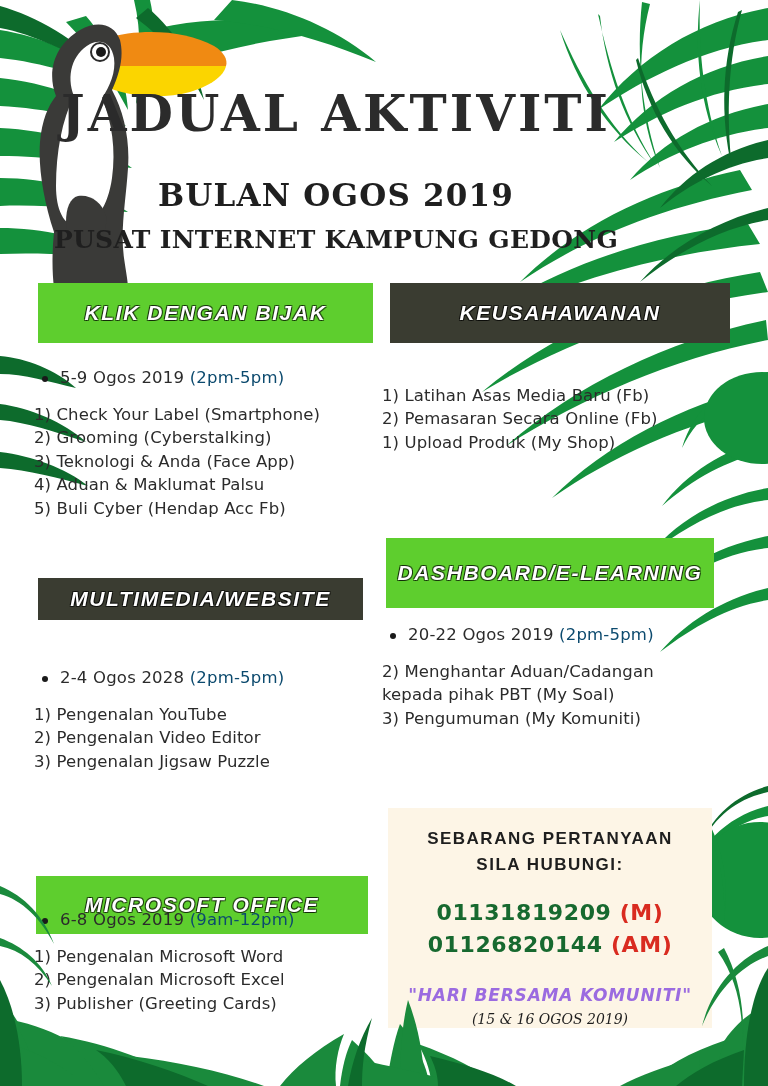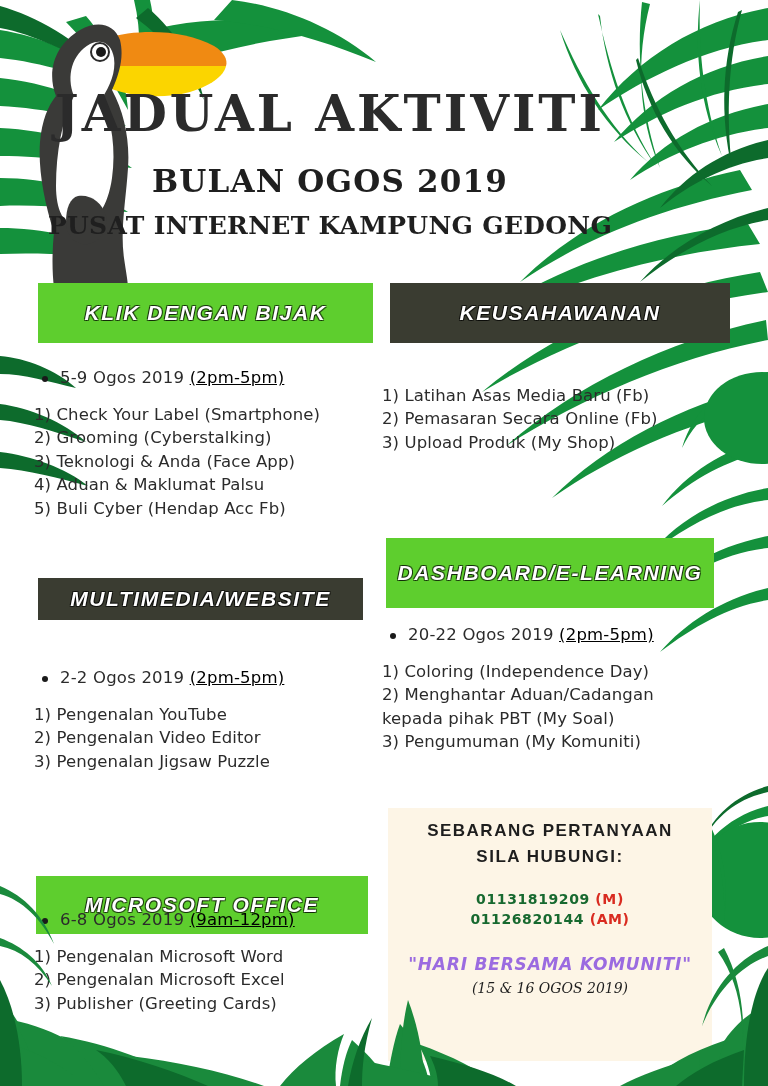--- a/index.html
+++ b/index.html
@@ -30,40 +30,40 @@
     pointer-events: none;
   }
   .foliage-back { z-index: 1; }
   .foliage-front { z-index: 5; }
 
   .bird { position: absolute; left: 0px; top: 0px; z-index: 3; }
 
   
   .header {
     position: absolute;
-    left: 4px; top: 88px;
+    left: 10px; top: 88px;
     width: 652px;
     text-align: center;
     z-index: 4;
   }
   .title-main {
     font-family: "DejaVu Serif", serif;
     font-size: 50px;
     font-weight: bold;
     letter-spacing: 3px;
     color: #2b2b2b;
     line-height: 1.05;
   }
   .title-sub {
     font-family: "DejaVu Serif", serif;
     font-size: 31px;
     font-weight: bold;
     letter-spacing: 1.2px;
     color: #1f1f1f;
-    margin-top: 22px;
+    margin-top: 36px;
   }
   .title-sub2 {
     font-family: "DejaVu Serif", serif;
     font-size: 25px;
     font-weight: bold;
     letter-spacing: 0.3px;
     color: #1f1f1f;
     margin-top: 12px;
   }
 
@@ -107,58 +107,58 @@
     white-space: nowrap;
   }
   .date-line::before {
     content: "";
     position: absolute;
     left: 8px; top: 8px;
     width: 6px; height: 6px;
     background: #1a1a1a;
     border-radius: 50%;
   }
-  .time { color: #000000; text-decoration: underline; }
+  .time { color: #0c4a6e; }
 
   .items {
     margin-top: 16px;
     list-style: none;
   }
   .items li {
     font-size: 16.5px;
     color: #2b2b2b;
     line-height: 1.42;
     letter-spacing: 0.1px;
     white-space: nowrap;
   }
   .items li.wrapline { white-space: normal; }
 
   
   .contact {
     position: absolute;
     left: 388px; top: 808px;
-    width: 324px; height: 253px;
+    width: 324px; height: 220px;
     background: #FDF5E6;
     z-index: 4;
     text-align: center;
-    padding-top: 10px;
+    padding-top: 18px;
   }
   .contact-head {
     font-family: "Liberation Sans", sans-serif;
     font-weight: bold;
     font-size: 17px;
     letter-spacing: 1.5px;
     color: #1e1e1e;
     line-height: 1.5;
   }
   .contact-phone {
     margin-top: 20px;
     font-family: "DejaVu Sans", sans-serif;
     font-weight: bold;
-    font-size: 14px;
+    font-size: 22px;
     letter-spacing: 0.6px;
     color: #17692F;
     line-height: 1.45;
   }
   .contact-phone .tag { color: #D92B20; }
   .contact-quote {
     margin-top: 24px;
     font-family: "DejaVu Sans", sans-serif;
     font-weight: bold;
     font-style: italic;
@@ -298,21 +298,21 @@
       <li>4) Aduan &amp; Maklumat Palsu</li>
       <li>5) Buli Cyber (Hendap Acc Fb)</li>
     </ul>
   </div>
 
   <div class="banner dark" style="left:38px; top:578px; width:325px; height:42px;">
     <span>MULTIMEDIA/WEBSITE</span>
   </div>
   <div class="section-body" style="left:34px; top:668px; width:360px;">
     <div class="date-line">
-      <span>2-2 Ogos 2019</span>
+      <span>2-4 Ogos 2028</span>
       <span class="time">(2pm-5pm)</span>
     </div>
     <ul class="items">
       <li>1) Pengenalan YouTube</li>
       <li>2) Pengenalan Video Editor</li>
       <li>3) Pengenalan Jigsaw Puzzle</li>
     </ul>
   </div>
 
   <div class="banner green" style="left:36px; top:828px; width:332px; height:58px;margin-top:48px;">
@@ -330,34 +330,33 @@
     </ul>
   </div>
 
   <div class="banner dark" style="left:390px; top:283px; width:340px; height:60px;align-items:center;">
     <span>KEUSAHAWANAN</span>
   </div>
   <div class="section-body" style="left:382px; top:368px; width:360px;">
     <ul class="items">
       <li>1) Latihan Asas Media Baru (Fb)</li>
       <li>2) Pemasaran Secara Online (Fb)</li>
-      <li>3) Upload Produk (My Shop)</li>
+      <li>1) Upload Produk (My Shop)</li>
     </ul>
   </div>
 
   <div class="banner green" style="left:386px; top:538px; width:328px; height:70px;">
     <span>DASHBOARD/E-LEARNING</span>
   </div>
   <div class="section-body" style="left:382px; top:625px; width:330px;">
     <div class="date-line">
       <span>20-22 Ogos 2019</span>
       <span class="time">(2pm-5pm)</span>
     </div>
     <ul class="items">
-      <li>1) Coloring (Independence Day)</li>
       <li class="wrapline">2) Menghantar Aduan/Cadangan kepada pihak PBT (My Soal)</li>
       <li>3) Pengumuman (My Komuniti)</li>
     </ul>
   </div>
 
   <div class="contact">
     <div class="contact-head">
       <div>SEBARANG PERTANYAAN</div>
       <div>SILA HUBUNGI:</div>
     </div>

